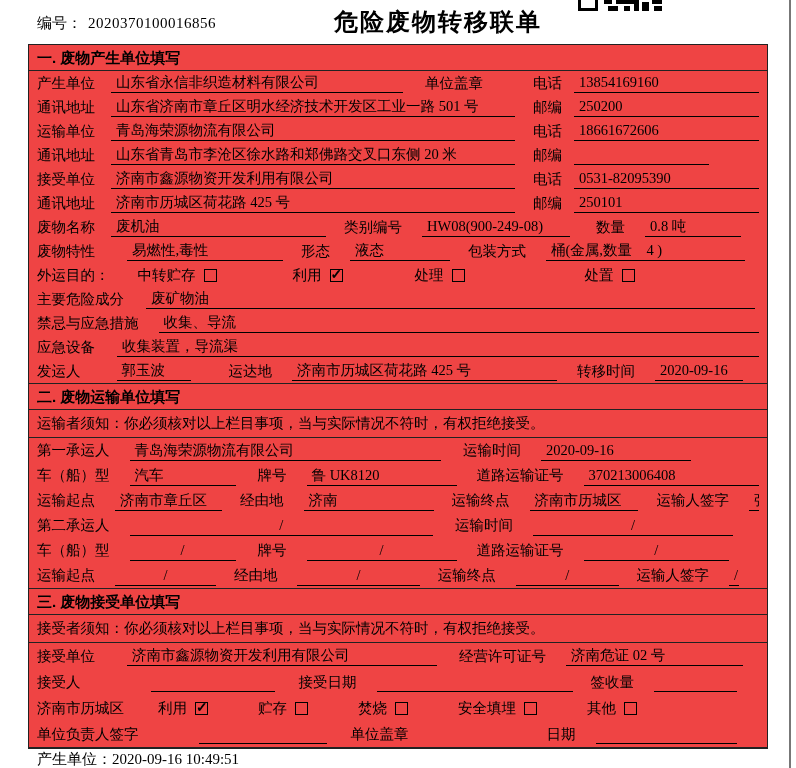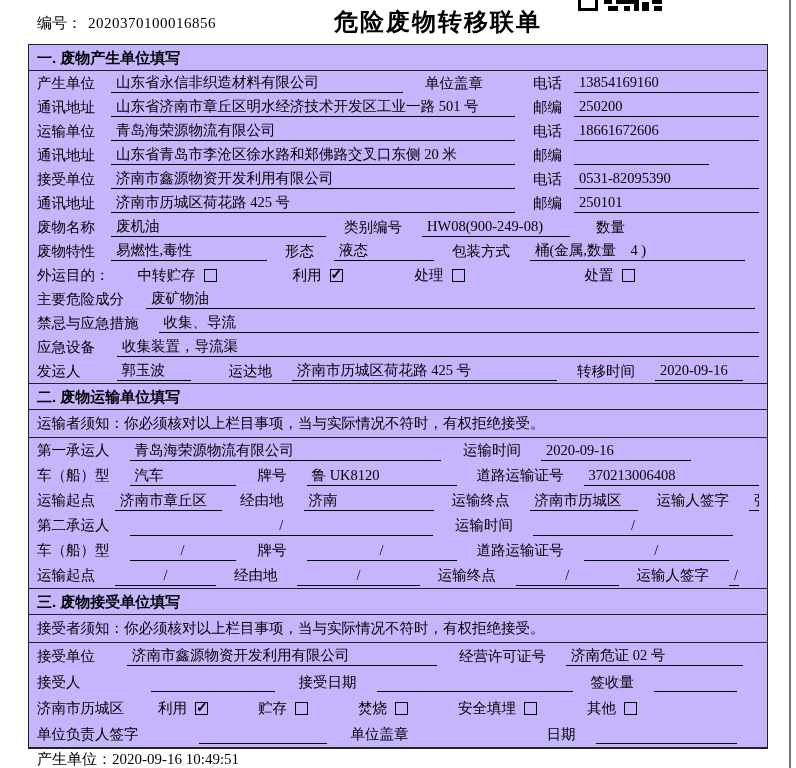--- a/index.html
+++ b/index.html
@@ -7,21 +7,21 @@
         font-family:"Liberation Serif","DejaVu Serif",serif;color:#000;}
   
   .docno{position:absolute;left:37px;top:14px;font-size:15px;white-space:nowrap;}
   .docno .num{margin-left:6px;letter-spacing:.5px;}
   .title{position:absolute;left:334px;top:6px;font-size:24px;font-weight:bold;
          font-family:Liberation Sans, sans-serif;letter-spacing:2px;white-space:nowrap;}
   .qr{position:absolute;left:578px;top:0;}
   .edge{position:absolute;left:789px;top:0;width:2px;height:768px;background:#777;}
   
   .form{position:absolute;left:28px;top:44px;width:740px;}
-  .sec{border:1px solid #222;background:#c4b5fd;}
+  .sec{border:1px solid #222;background:#ef4444;}
   .sec + .sec{margin-top:-1px;}
   .sec.last{border-bottom-width:2px;}
   .sec-h{height:25px;line-height:25px;padding:0 8px;font-size:15px;font-weight:bold;
          font-family:"Liberation Sans","DejaVu Sans",sans-serif;border-bottom:1px solid #222;}
   .notice{height:27px;line-height:27px;padding:0 8px;font-size:14.5px;border-bottom:1px solid #222;white-space:nowrap;}
   .row{display:flex;align-items:center;padding:0 8px;font-size:14.5px;gap:8px;}
   .s1 .row{height:24px;}
   .s2 .row{height:25px;}
   .s3 .row{height:26px;}
   .lab{white-space:nowrap;margin-right:12px;}
@@ -121,24 +121,25 @@
           <span class="u fx">250101</span>
         </span>
       </div>
 
       <div class="row">
         <span class="lab" style="margin-right:8px">废物名称</span>
         <span class="u" style="width:205px">废机油</span>
         <span class="lab" style="margin-left:10px">类别编号</span>
         <span class="u" style="width:138px">HW08(900-249-08)</span>
         <span class="lab" style="margin-left:18px">数量</span>
-      </div>
-
-      <div class="row">
-        <span class="lab" style="margin-right:8px">废物特性</span>
+        <span class="u fx" style="margin-right:18px">0.8 吨</span>
+      </div>
+
+      <div class="row">
+        <span class="lab" style="margin-right:24px">废物特性</span>
         <span class="u" style="width:146px">易燃性,毒性</span>
         <span class="lab" style="margin-left:10px">形态</span>
         <span class="u" style="width:90px">液态</span>
         <span class="lab" style="margin-left:10px">包装方式</span>
         <span class="u fx" style="margin-right:14px">桶(金属,数量　4 )</span>
       </div>
 
       <div class="row">
         <span class="lab">外运目的：</span>
         <span class="opt" style="margin-left:8px">

